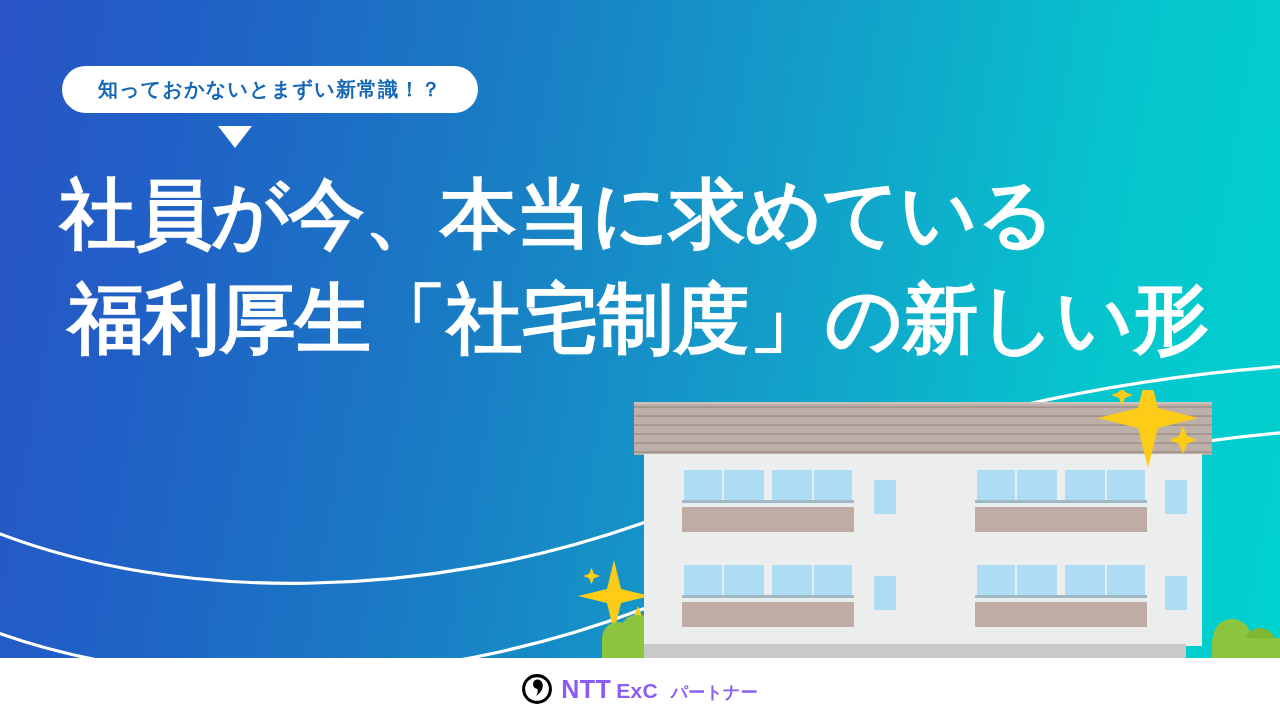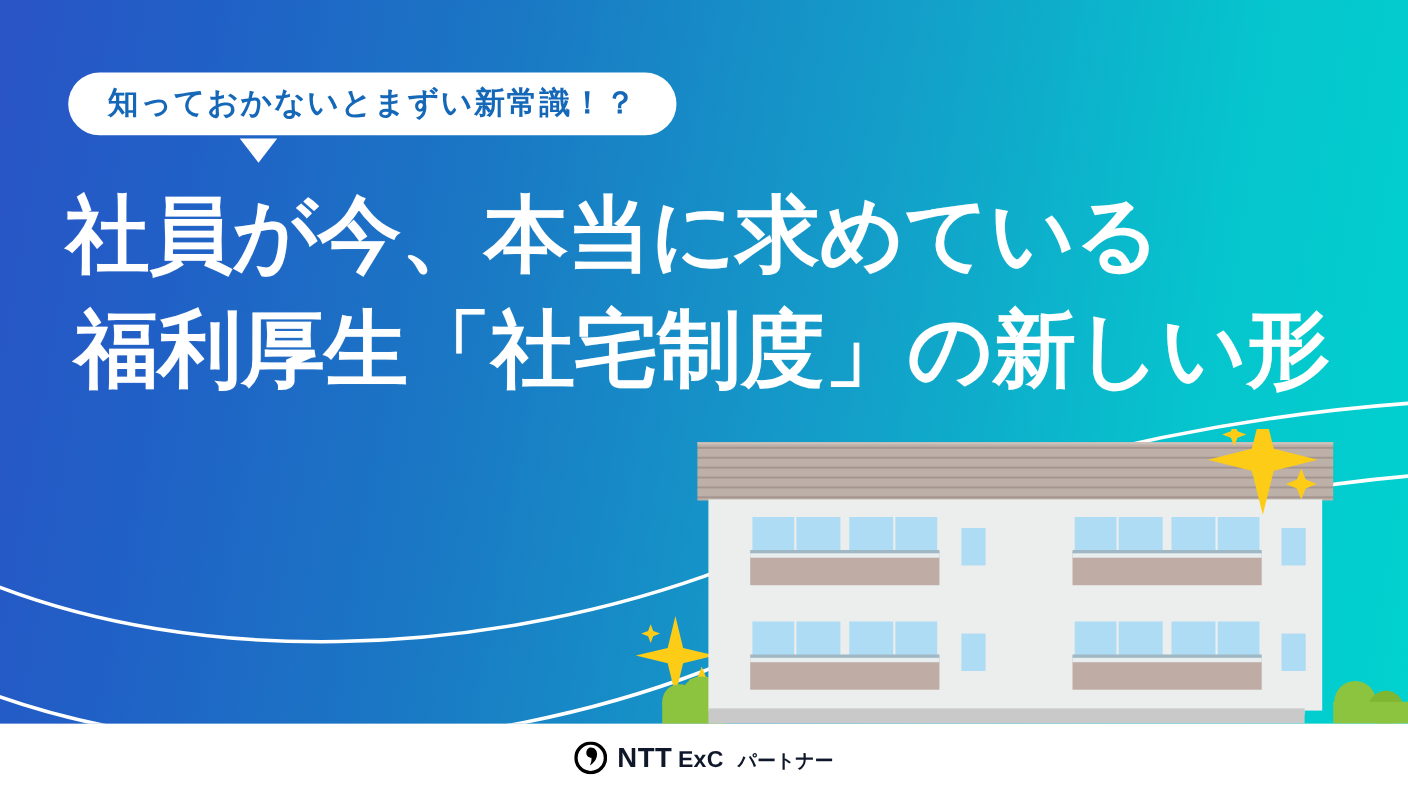--- a/index.html
+++ b/index.html
@@ -25,21 +25,21 @@
   .bubble-wrap { position:absolute; left:62px; top:66px; }
   .bubble {
     position:relative;
     display:inline-block;
     background:#ffffff;
     border-radius:32px;
     padding:11px 36px 12px 36px;
   }
   .bubble-text {
     color:#1568b8;
-    font-size:28px;
+    font-size:20px;
     font-weight:bold;
     letter-spacing:0.06em;
     line-height:1.2;
     white-space:nowrap;
   }
   .bubble-tail {
     position:absolute;
     left:156px; top:60px;
     width:0; height:0;
     border-left:17px solid transparent;
@@ -67,21 +67,21 @@
   
   .footer {
     position:absolute; left:0; top:658px; width:1280px; height:62px;
     background:#ffffff;
     display:flex; align-items:center; justify-content:center;
   }
   .logo { display:flex; align-items:center; gap:9px; }
   .logo-mark { display:block; }
   .logo-text {
     display:flex; align-items:baseline;
-    color:#0f172a;
+    color:#8b5cf6;
     font-weight:bold;
     letter-spacing:0.01em;
   }
   .logo-ntt { font-size:25px; font-weight:bold; letter-spacing:0.02em; }
   .logo-exc { font-size:21px; font-weight:bold; margin-left:5px; letter-spacing:0.01em; }
   .logo-partner { font-size:17px; font-weight:bold; margin-left:13px; letter-spacing:0.01em; }
 </style>
 </head>
 <body>
 

